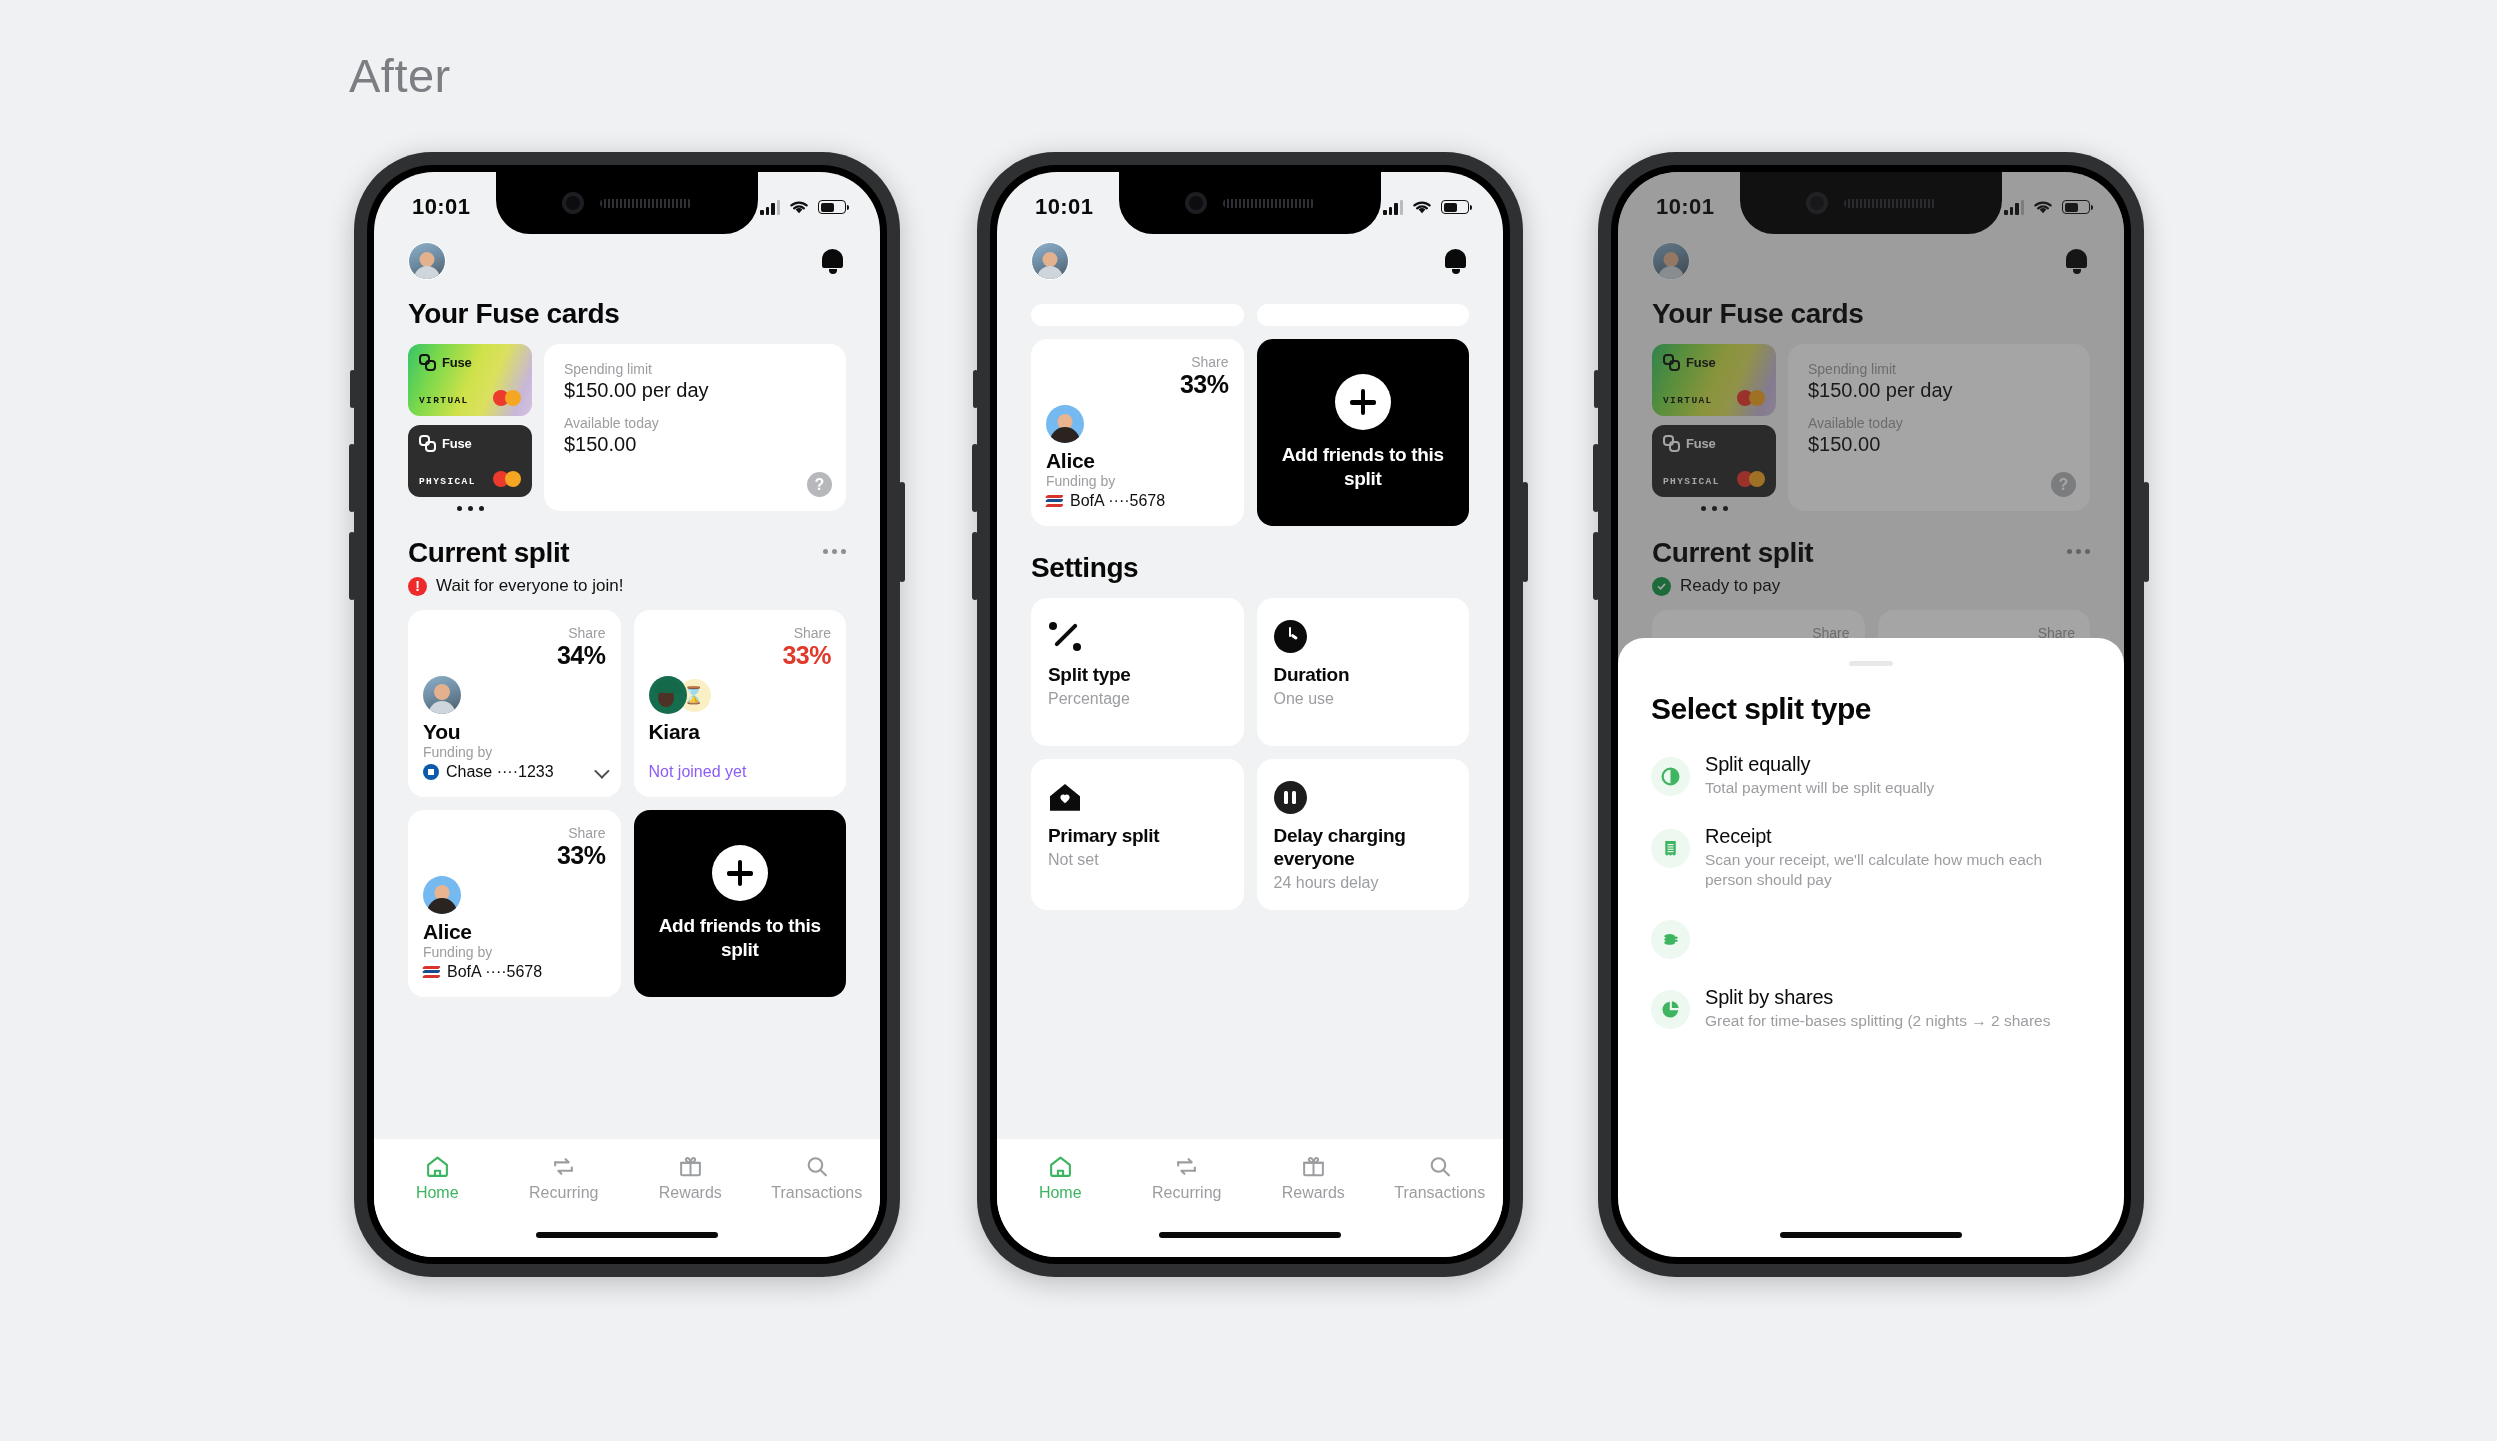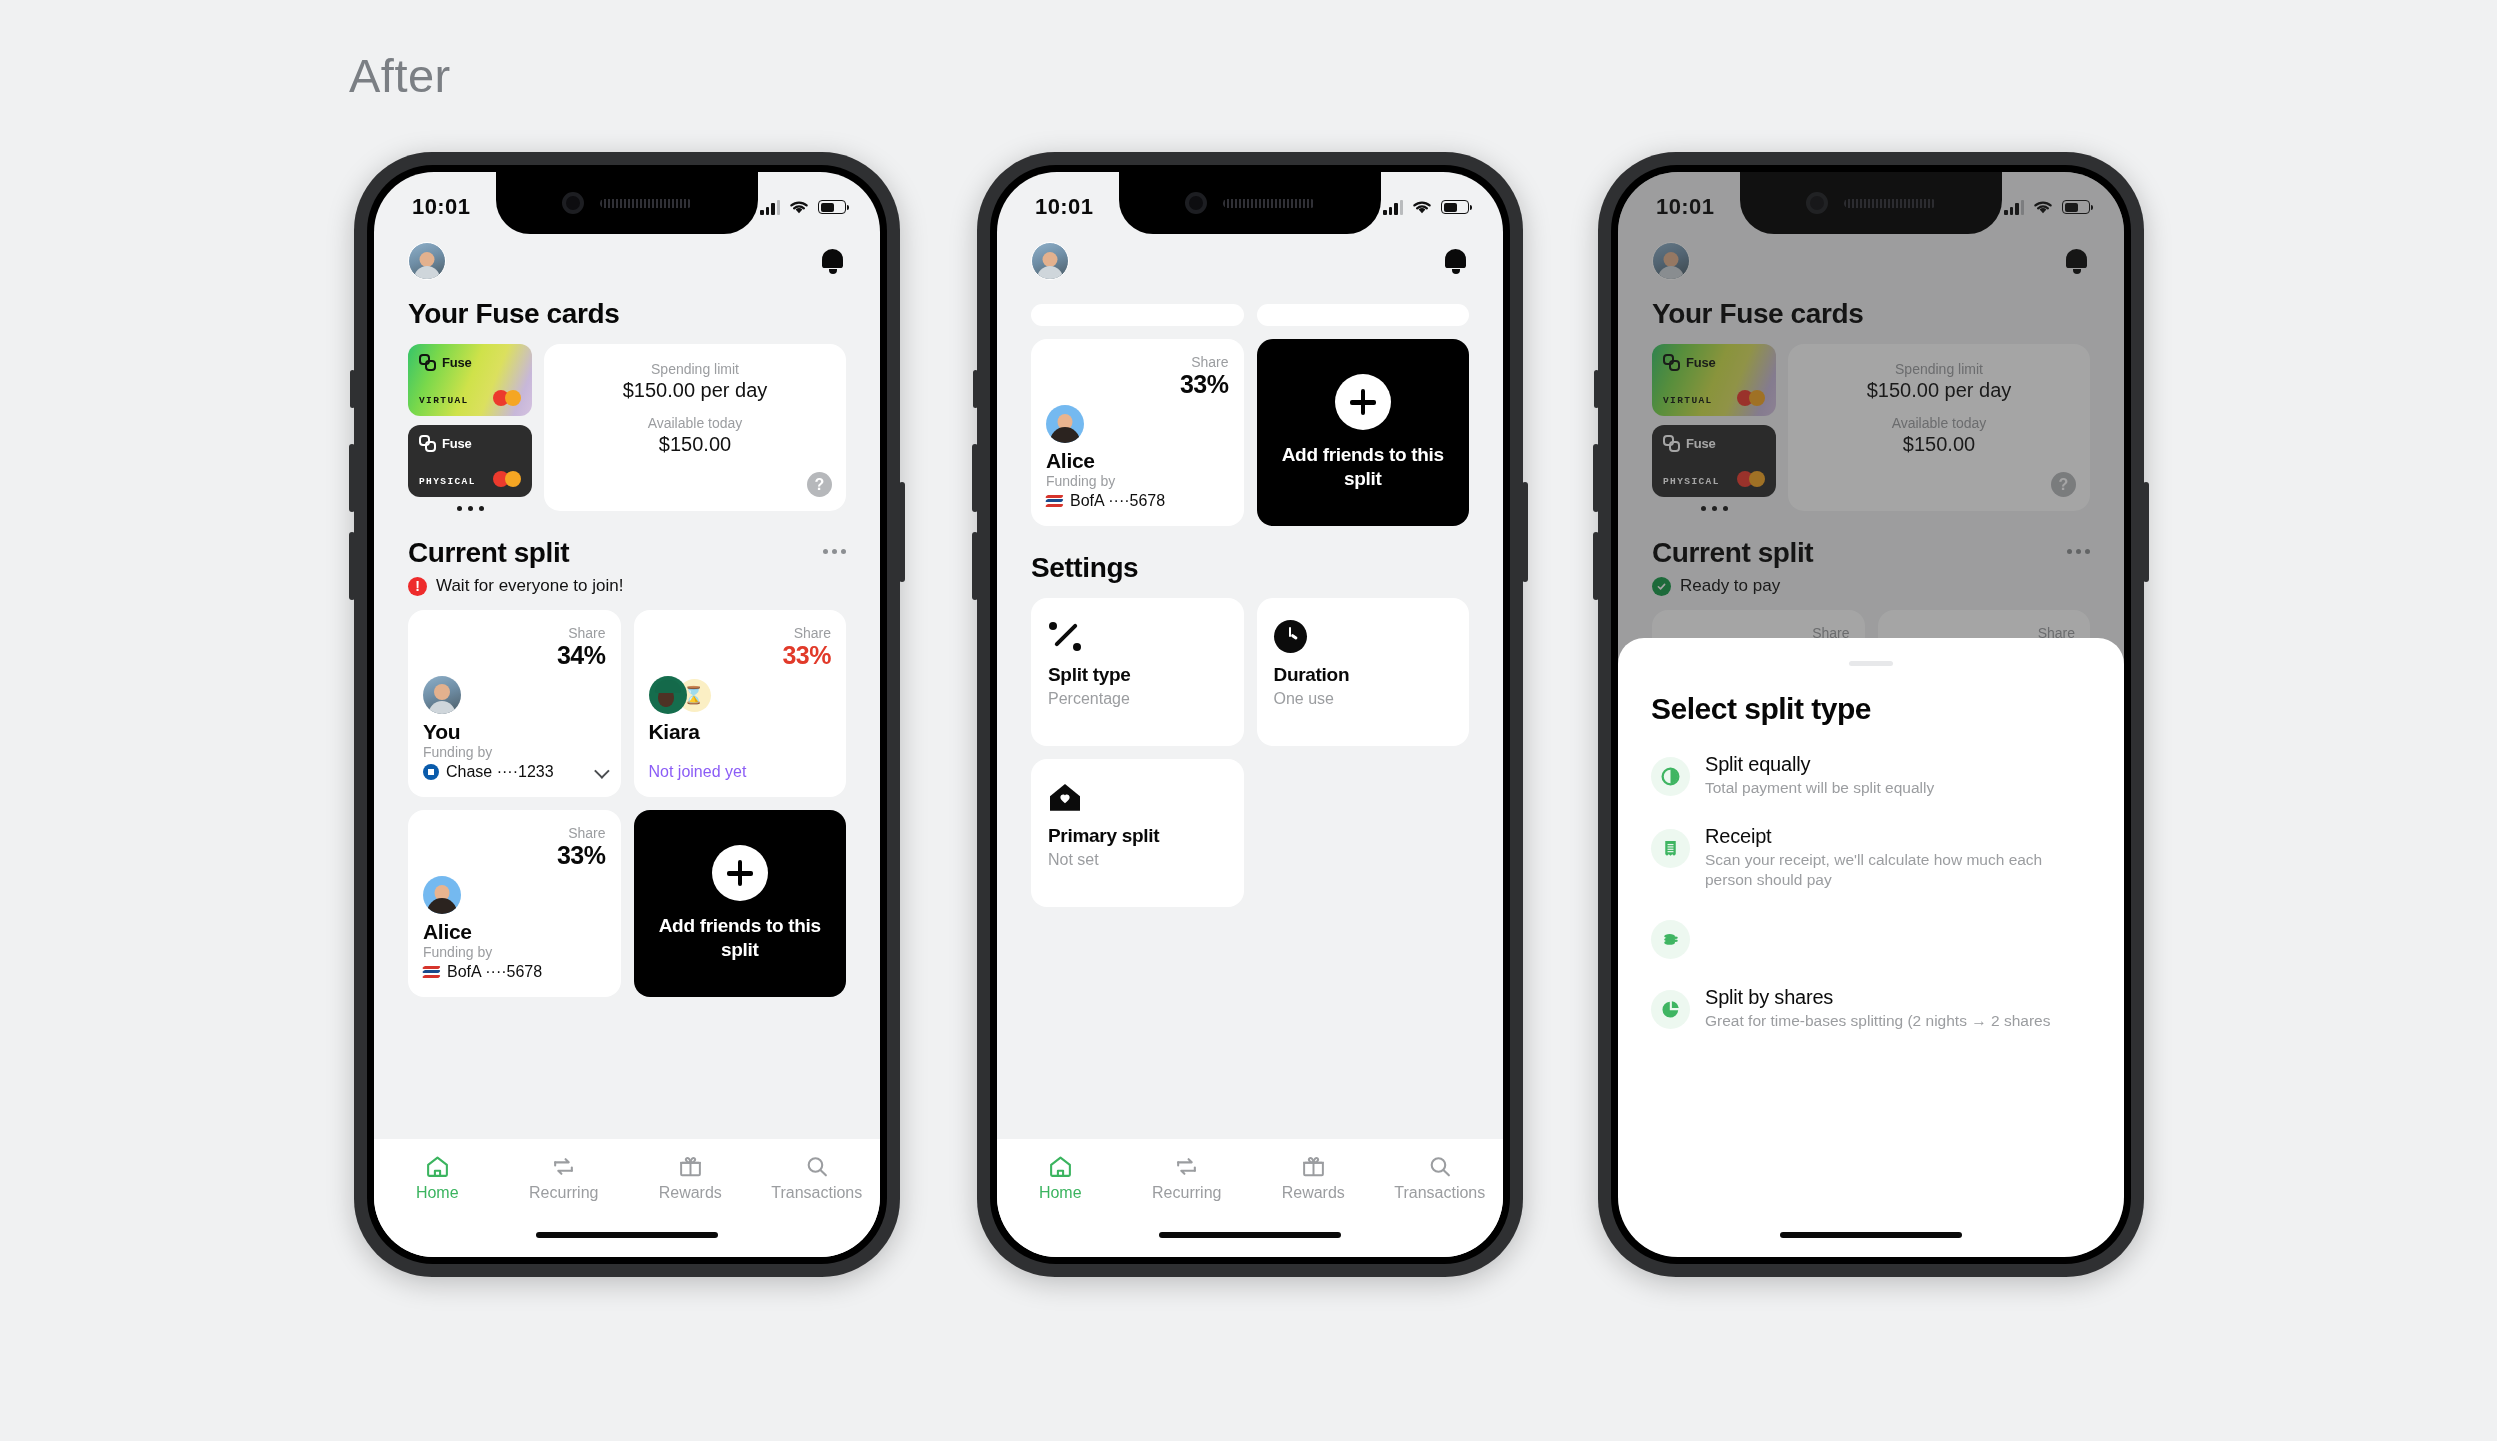--- a/index.html
+++ b/index.html
@@ -103,21 +103,21 @@
   }
   .bell::after {
     content:''; position:absolute; left:8.5px; bottom:1px; width:8px; height:5px;
     background:#0a0a0a; border-radius:0 0 5px 5px;
   }
 
   .scroll { flex: 1 1 auto; overflow: hidden; position: relative; }
   .sec-title { font-size: 28px; font-weight: 700; color: #080808; letter-spacing: -.4px; }
 
   
-  .cards-row { display: flex; gap: 12px; padding: 0 34px; margin-top: 14px; text-align: center; }
+  .cards-row { display: flex; gap: 12px; padding: 0 34px; margin-top: 14px; }
   .minicards { display: flex; flex-direction: column; gap: 9px; width: 124px; flex: 0 0 124px; }
   .minicard {
     height: 72px; border-radius: 12px; padding: 10px 11px;
     display: flex; flex-direction: column; justify-content: space-between;
   }
   .mc-virtual {
     background: linear-gradient(112deg,#35c46a 0%,#79d84b 22%,#cfe24a 50%,#dbe05e 66%,#c7b7d9 88%,#d5c2e0 100%);
   }
   .mc-physical { background: #2d2d2d; }
   .mc-top { display: flex; align-items: center; gap: 6px; }
@@ -626,20 +626,30 @@
                   <span class="ico-home">
                     <svg viewBox="0 0 24 22">
                         <path d="M12 1.5 23 10.5 V21 H1 V10.5 Z" fill="#0b0b0b"></path>
                         <path d="M12 15.6 c-2.2-1.9-3.4-2.9-3.4-4.4 0-1.2 .95-2.1 2.1-2.1 .72 0 1.1 .33 1.3 .72 .2-.39 .58-.72 1.3-.72 1.15 0 2.1 .9 2.1 2.1 0 1.5-1.2 2.5-3.4 4.4Z" fill="#fff"></path>
                       </svg>
                   </span>
                 </div>
                 <div class="s-title">Primary split</div>
                 <div class="s-sub">Not set</div>
               </div>
+              <div class="scard">
+                <div class="s-ico">
+                    <span class="ico-pause">
+                      <i></i>
+                      <i></i>
+                    </span>
+                  </div>
+                <div class="s-title">Delay charging everyone</div>
+                <div class="s-sub">24 hours delay</div>
+              </div>
             </div>
             <div style="height:140px"></div>
           </div>
         </div>
 
         <div class="tabbar">
           <div class="tab active">
             <span class="ti">
               <svg width="25" height="25" viewBox="0 0 24 24" fill="none" stroke="#3bb45f" stroke-width="2" stroke-linejoin="round">
                   <path d="M3 10.5 12 3.5 21 10.5 V20 a1 1 0 0 1-1 1 H4 a1 1 0 0 1-1-1 Z"></path>

